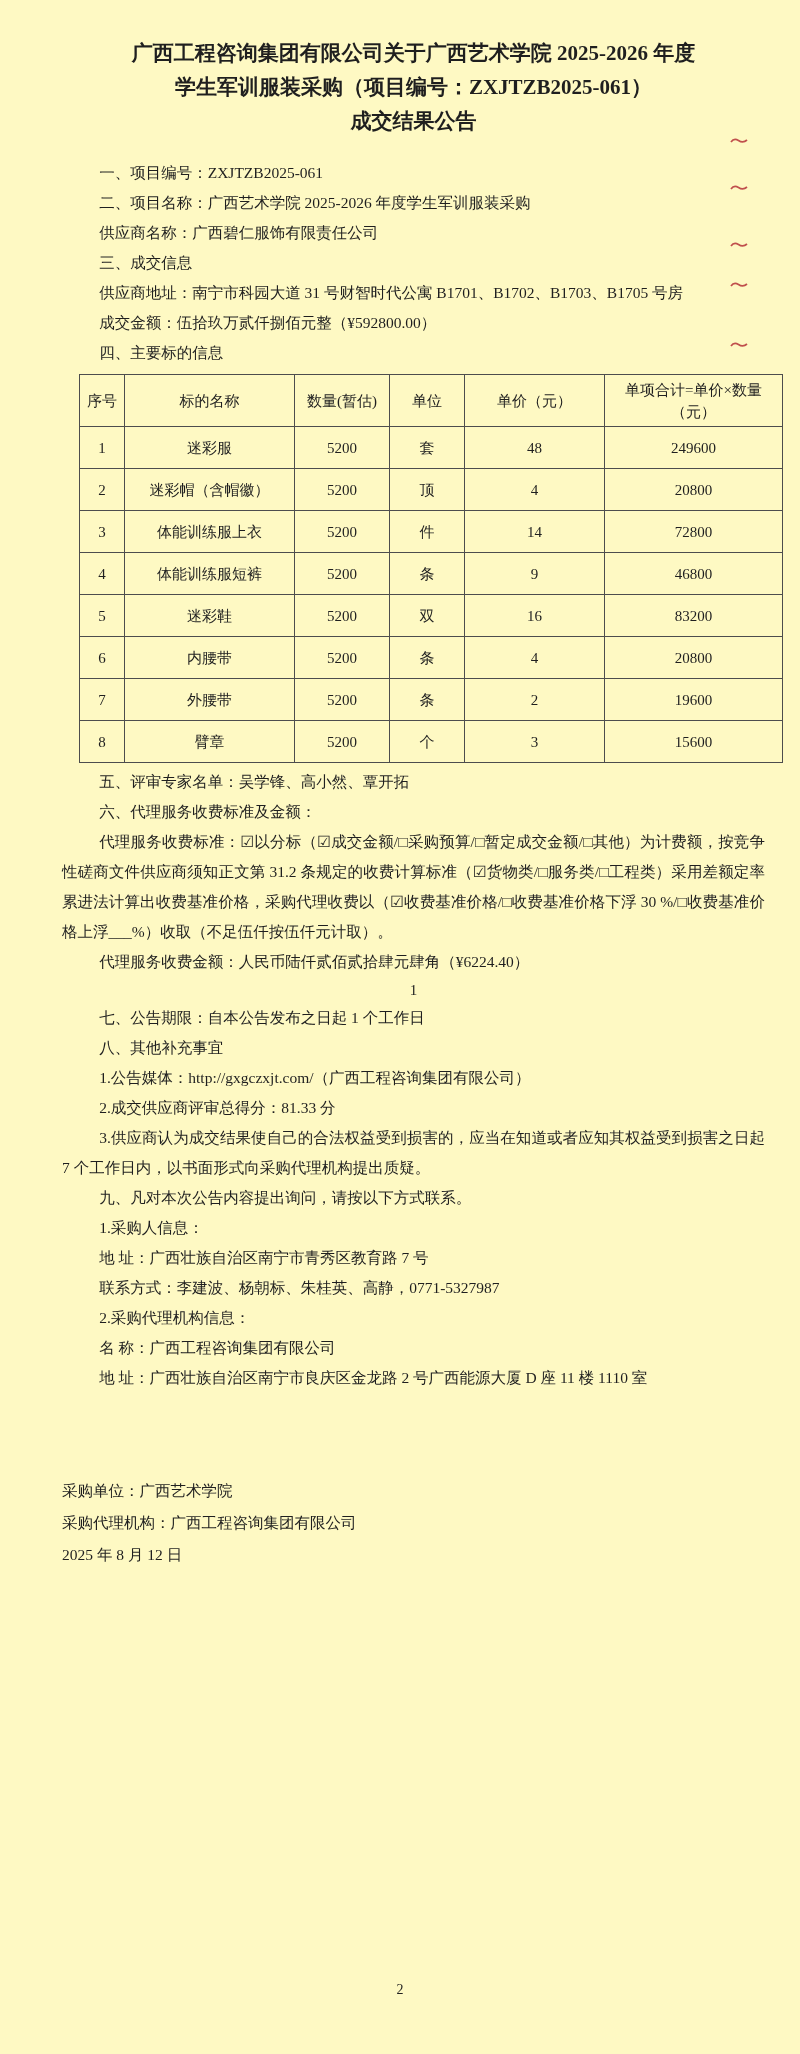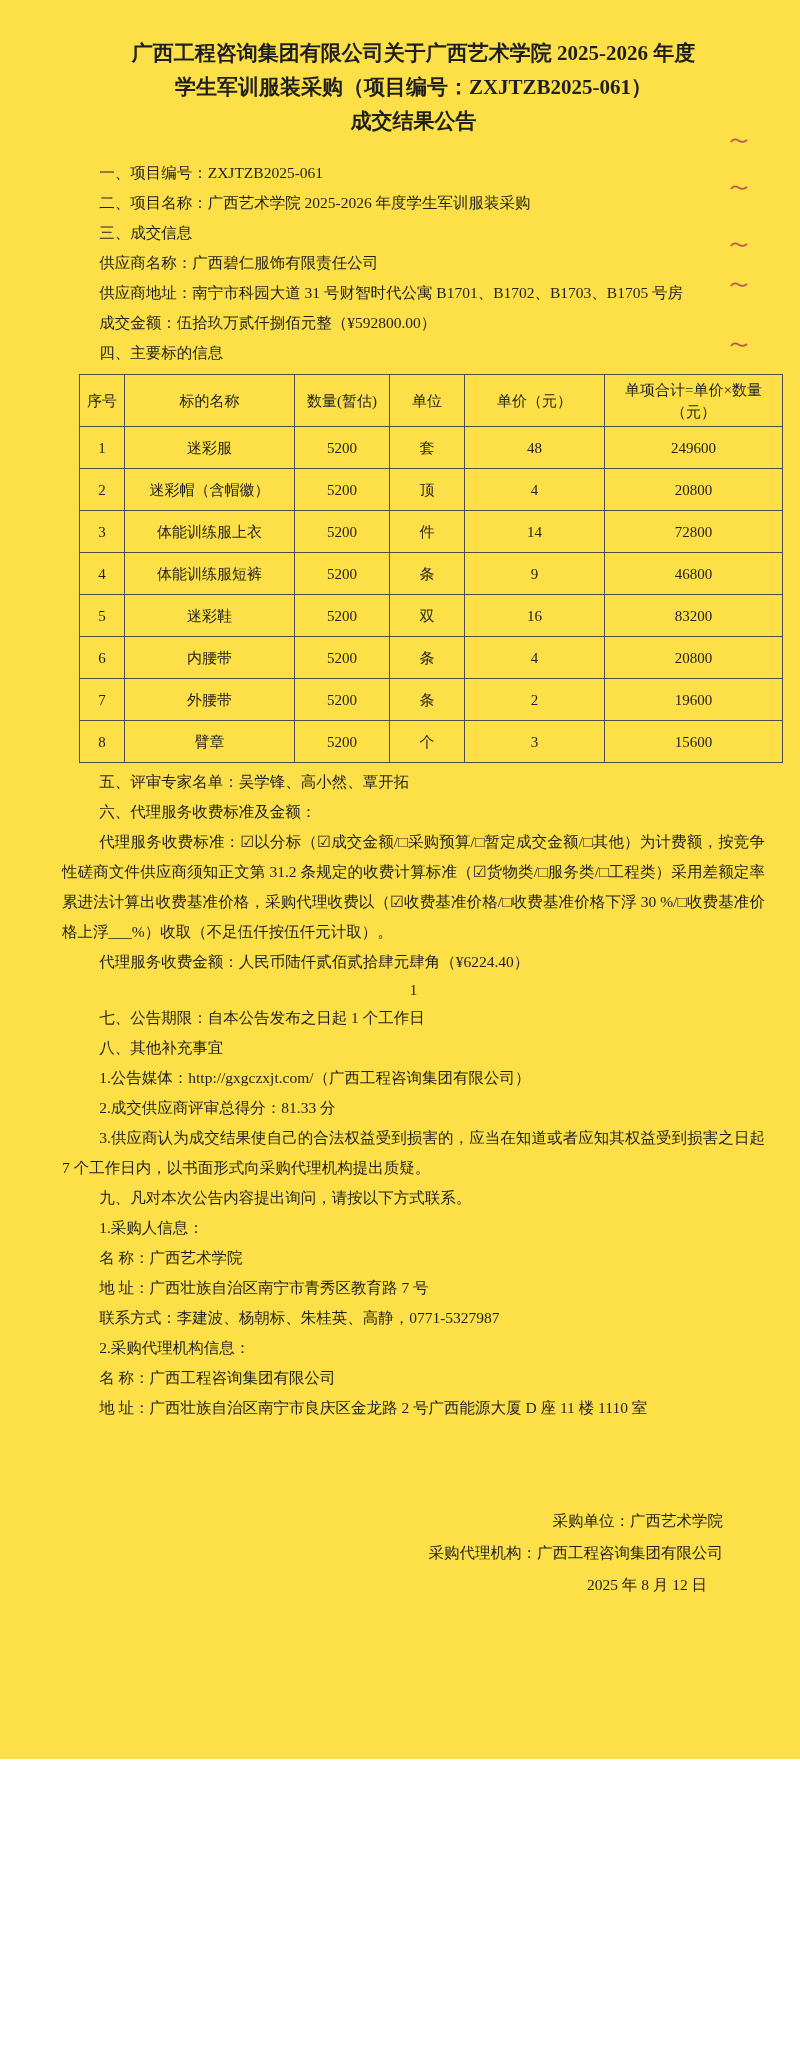--- a/index.html
+++ b/index.html
@@ -4,22 +4,22 @@
 <style>
   * { box-sizing: border-box; margin: 0; padding: 0; }
   html, body { background: #ffffff; }
   body {
     width: 800px; height: 2054px;
     font-family: "Liberation Serif", "DejaVu Serif", serif;
     color: #1f1f1f;
   }
   .page {
     position: relative;
-    width: 800px; height: 1759px;
-    background: #fde047;
+    width: 800px; height: 2054px;
+    background: #fef9c3;
     overflow: hidden;
   }
   .content {
     position: absolute;
     left: 62px; top: 36px;
     width: 703px;
   }
   .title { text-align: center; font-weight: bold; font-size: 21px; line-height: 34px; }
   .title-block { margin-bottom: 20px; }
   p.line {
@@ -41,21 +41,21 @@
     vertical-align: middle;
     font-weight: normal;
     font-size: 15px;
     padding: 2px 4px;
     overflow: hidden;
   }
   table.goods th { height: 52px; line-height: 22px; }
   table.goods td { height: 42px; line-height: 20px; }
   .pagenum-inline { text-align: center; font-size: 15px; line-height: 26px; }
   .sig-block { margin-top: 82px; padding-right: 42px; }
-  .sig-block p { font-size: 15.5px; line-height: 32px; text-align: right; }
+  .sig-block p { font-size: 15.5px; line-height: 32px; text-align: left; }
   .sig-block p.sig-date { padding-right: 16px; }
   .bottom-pagenum {
     position: absolute; left: 0; top: 1982px;
     width: 800px; text-align: center;
     font-size: 14px; color: #1f1f1f;
   }
   .rev-mark { position: absolute; left: 730px; width: 18px; height: 9px; }
   .rev-mark svg { display: block; }
 </style>
 </head>
@@ -66,22 +66,22 @@
   <div class="content">
 
     <div class="title-block">
       <p class="title">广西工程咨询集团有限公司关于广西艺术学院 2025-2026 年度</p>
       <p class="title">学生军训服装采购（项目编号：ZXJTZB2025-061）</p>
       <p class="title">成交结果公告</p>
     </div>
 
     <p class="line indent">一、项目编号：ZXJTZB2025-061</p>
     <p class="line indent">二、项目名称：广西艺术学院 2025-2026 年度学生军训服装采购</p>
+    <p class="line indent">供应商名称：广西碧仁服饰有限责任公司</p>
     <p class="line indent">三、成交信息</p>
-    <p class="line indent">供应商名称：广西碧仁服饰有限责任公司</p>
     <p class="line indent">供应商地址：南宁市科园大道 31 号财智时代公寓 B1701、B1702、B1703、B1705 号房</p>
     <p class="line indent">成交金额：伍拾玖万贰仟捌佰元整（¥592800.00）</p>
     <p class="line indent">四、主要标的信息</p>
 
     <div class="goods-table-wrap">
       <table class="goods">
         <colgroup>
           <col style="width:45px">
             <col style="width:170px">
             <col style="width:95px">
@@ -184,21 +184,20 @@
     <p class="pagenum-inline">1</p>
 
     <p class="line indent">七、公告期限：自本公告发布之日起 1 个工作日</p>
     <p class="line indent">八、其他补充事宜</p>
     <p class="line indent">1.公告媒体：http://gxgczxjt.com/（广西工程咨询集团有限公司）</p>
     <p class="line indent">2.成交供应商评审总得分：81.33 分</p>
     <p class="line indent">3.供应商认为成交结果使自己的合法权益受到损害的，应当在知道或者应知其权益受到损害之日起 7 个工作日内，以书面形式向采购代理机构提出质疑。</p>
     <p class="line indent">九、凡对本次公告内容提出询问，请按以下方式联系。</p>
 
     <p class="line indent">1.采购人信息：</p>
-    <p class="line indent">名  称：广西艺术学院</p>
     <p class="line indent">地  址：广西壮族自治区南宁市青秀区教育路 7 号</p>
     <p class="line indent">联系方式：李建波、杨朝标、朱桂英、高静，0771-5327987</p>
 
     <p class="line indent">2.采购代理机构信息：</p>
     <p class="line indent">名  称：广西工程咨询集团有限公司</p>
     <p class="line indent">地  址：广西壮族自治区南宁市良庆区金龙路 2 号广西能源大厦 D 座 11 楼 1110 室</p>
 
     <div class="sig-block">
       <p>采购单位：广西艺术学院</p>
       <p>采购代理机构：广西工程咨询集团有限公司</p>

